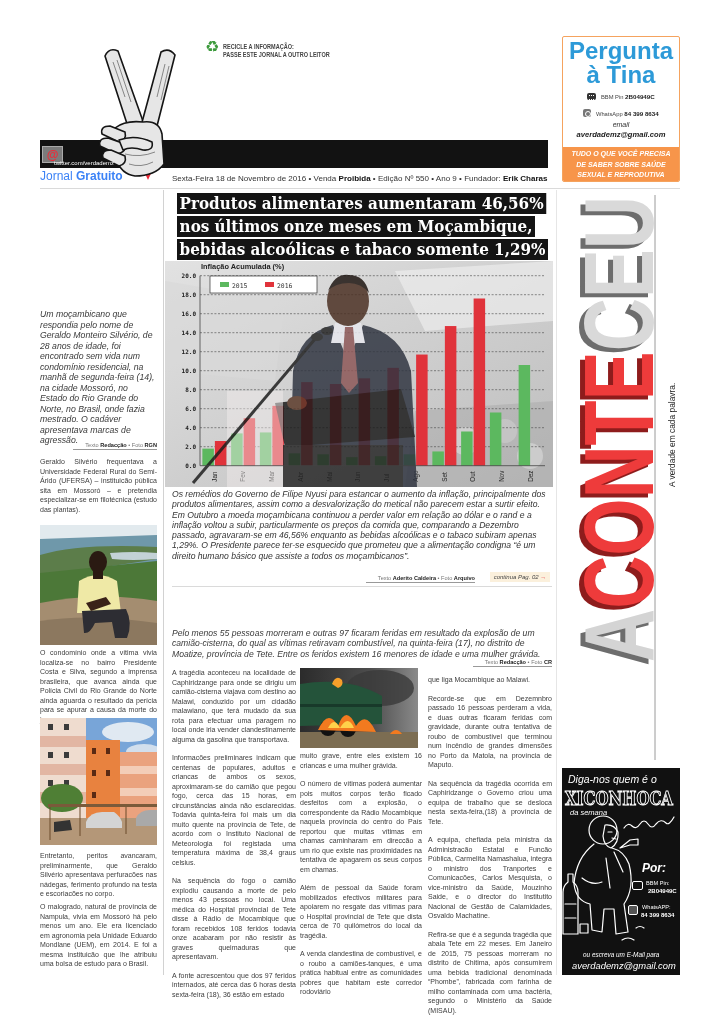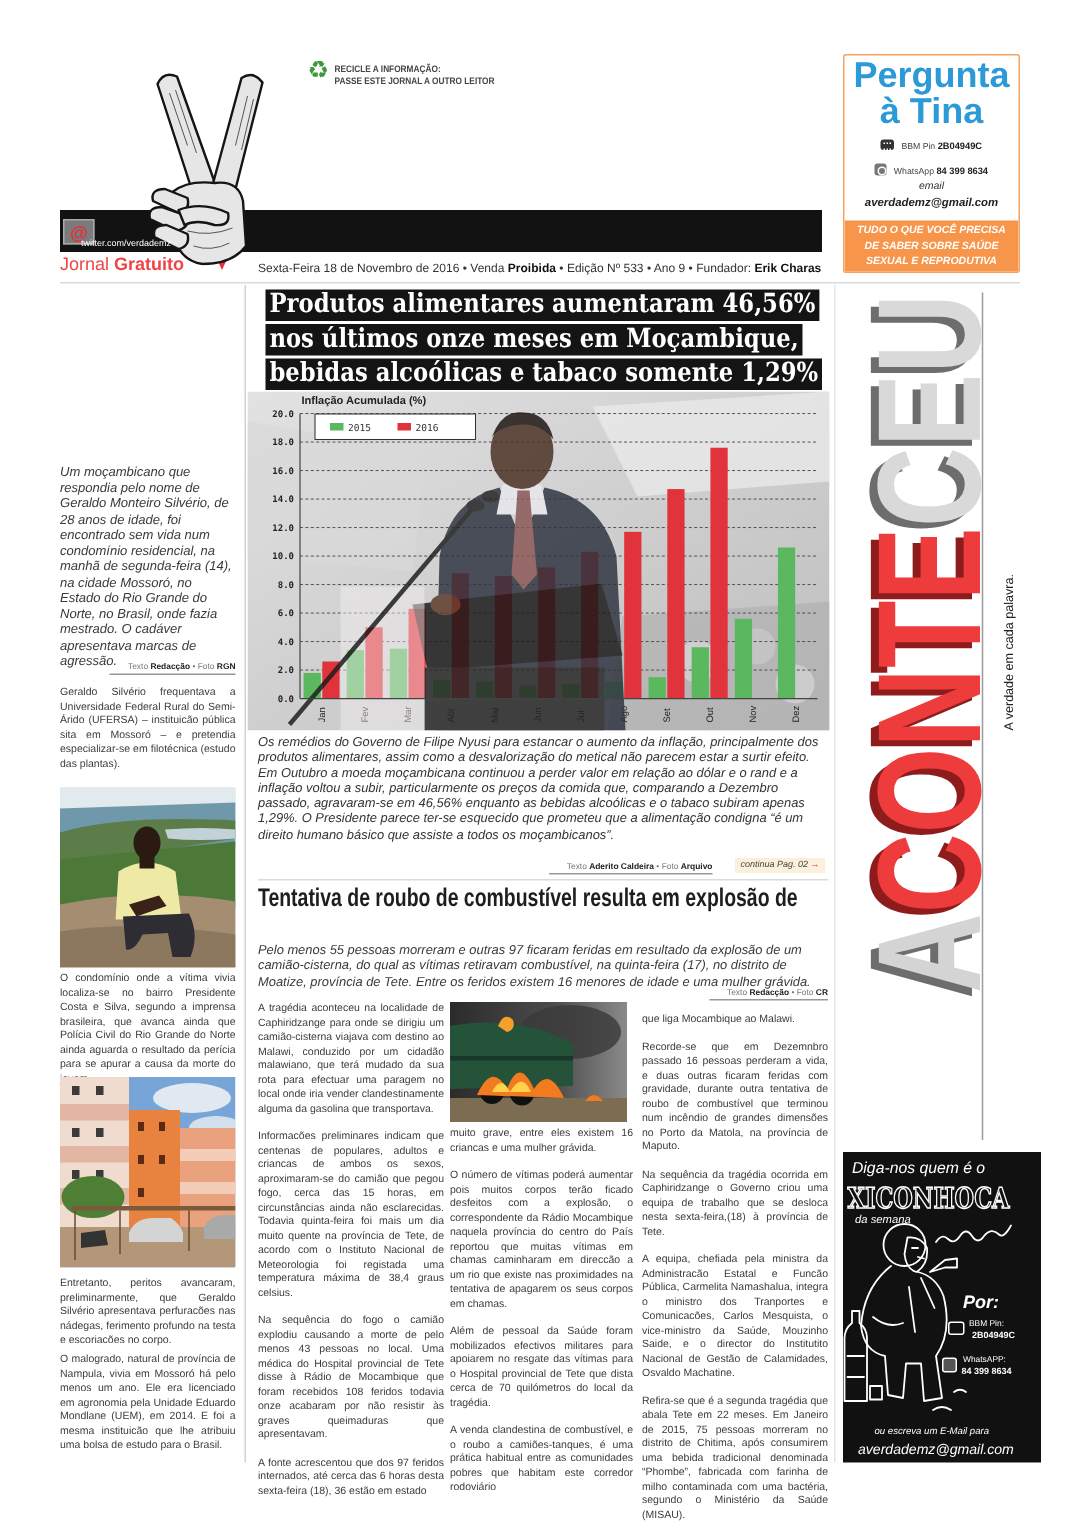--- a/index.html
+++ b/index.html
@@ -13,21 +13,21 @@
 
 .logo-wrap{left:38px;top:22px;width:510px;height:121px;z-index:1}
 .logo-text{font:bold 121px/121px "Liberation Sans",sans-serif;color:#ec2b38;letter-spacing:-2px}
 .v-tip{left:142px;top:167px;width:0;height:0;border-left:6px solid transparent;border-right:6px solid transparent;border-top:13px solid #ec2b38;z-index:1}
 .band{left:40px;top:140px;width:508px;height:28px;background:#121212;z-index:2}
 .url-wrap{left:187px;top:138px;width:358px;height:32px;z-index:3}
 .url-text{font:bold 37px/32px "Liberation Sans",sans-serif;color:#fff}
 .hand{left:95px;top:42px;z-index:4}
 .tw-badge{left:42px;top:146px;width:21px;height:17px;background:#7b7b7b;color:#ec2b38;font:bold 12px/16px "Liberation Sans",sans-serif;text-align:center;z-index:5;border:1px solid #aaa}
 .tw-text{left:54px;top:160px;font:6px/7px "Liberation Sans",sans-serif;color:#fff;z-index:5}
-.tagline{left:40px;top:170px;font:12px/13px "Liberation Sans",sans-serif;color:#ef4444}
+.tagline{left:40px;top:170px;font:12px/13px "Liberation Sans",sans-serif;color:#3b82f6}
 .tagline b{font-weight:bold}
 .dateline{left:172px;top:173px;width:376px;height:11px;font:8px/11px "Liberation Sans",sans-serif;color:#333}
 .dateline b{font-weight:bold;color:#111}
 .rec-icon{left:205px;top:39px;font:16px/16px "DejaVu Sans",sans-serif;color:#3c9a3c}
 .rec-text{left:223px;top:43px;width:107px;font:bold 6.3px/7.6px "Liberation Sans",sans-serif;color:#444}
 
 
 .tina{left:562px;top:36px;width:118px;height:146px;border:1px solid #f5a35e;border-radius:2px;background:#fff;overflow:hidden}
 .tina-t1,.tina-t2{position:absolute;left:0;width:116px;text-align:center;font:bold 24px/24px "Liberation Sans",sans-serif;color:#2d9ad8}
 .tina-t1{top:2px}.tina-t2{top:26px}
@@ -71,21 +71,21 @@
 
 
 #chart-svg text{font-family:"DejaVu Sans Mono",monospace}
 .grid{stroke:#444;stroke-width:.6;stroke-dasharray:2 1.6}
 .ytick{font-size:6px;font-weight:bold;fill:#222}
 .xtick{font-size:6.3px;fill:#222;font-family:"Liberation Sans",sans-serif!important}
 .ctitle{font-size:7.4px;font-weight:bold;fill:#222;font-family:"Liberation Sans",sans-serif!important}
 .leg{font-size:6.4px;fill:#333}
 
 
-.xico{left:562px;top:768px;width:132px;height:207px;background:#111;overflow:hidden;color:#fff}
+.xico{left:562px;top:768px;width:118px;height:207px;background:#111;overflow:hidden;color:#fff}
 .xico .t{position:absolute;white-space:nowrap;font-family:"Liberation Sans",sans-serif;color:#fff}
 </style>
 </head>
 <body>
 
 <div id="page">
 
   <div class="abs v-tip"></div>
   <div class="abs band"></div>
 
@@ -112,21 +112,21 @@
     <b>Gratuito</b>
   </div>
 
   <div class="abs dateline fit-group">
     <span class="fit" style="transform: scaleX(1.0027);">
       <span>Sexta-Feira 18 de Novembro de 2016</span>
       <span>•</span>
       <span>Venda</span>
       <b>Proibida</b>
       <span>•</span>
-      <span>Edição Nº 533</span>
+      <span>Edição Nº 550</span>
       <span>•</span>
       <span>Ano 9</span>
       <span>•</span>
       <span>Fundador:</span>
       <b>Erik Charas</b>
     </span>
   </div>
 
   <div class="abs rec-icon">♻</div>
   <div class="abs rec-text fit-group">
@@ -358,21 +358,20 @@
     </span>
   </div>
   <div class="abs cont">
     <span>continua Pag. 02</span>
     <span class="arr">→</span>
   </div>
 
   <div class="abs hr" style="left:172px;top:586px;width:380px"></div>
 
   <div class="abs hl2 fit-group">
-    <div class="line"><span class="fit" style="transform: scaleX(0.7621);">Tentativa de roubo de combustível resulta em explosão de</span></div>
   </div>
   <div class="abs lead" style="left:172px;top:628px;width:380px;font-size:8.6px;line-height:10.3px">Pelo menos 55 pessoas morreram e outras 97 ficaram feridas em resultado da explosão de um camião-cisterna, do qual as vítimas retiravam combustível, na quinta-feira (17), no distrito de Moatize, província de Tete. Entre os feridos existem 16 menores de idade e uma mulher grávida.</div>
   <div class="abs credit" style="left:172px;top:659px;width:380px">
     <span class="ul">
       <span>Texto</span>
       <b>Redacção</b>
       <span>•</span>
       <span>Foto</span>
       <b>CR</b>
     </span>

